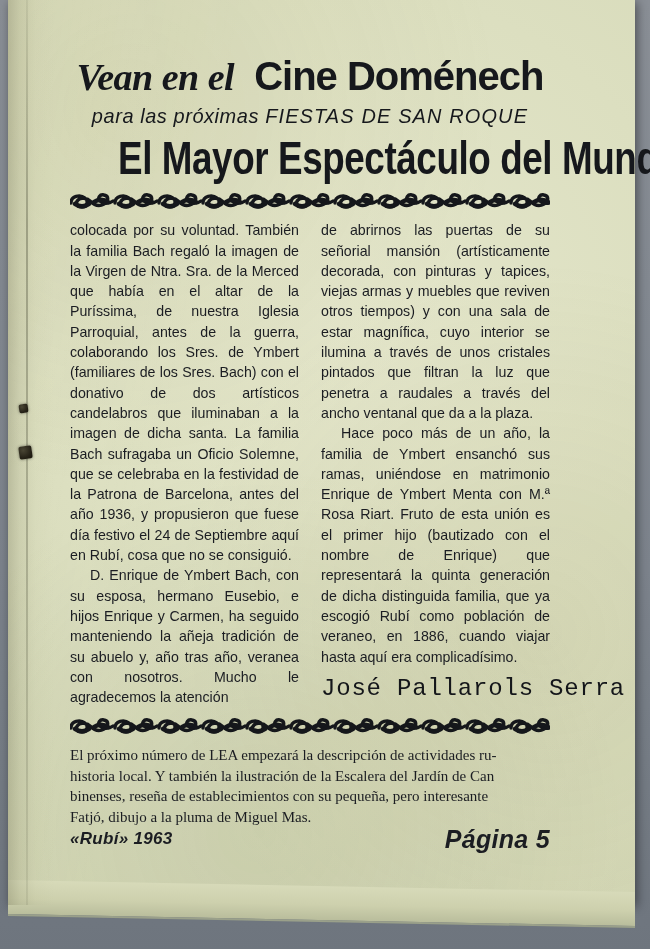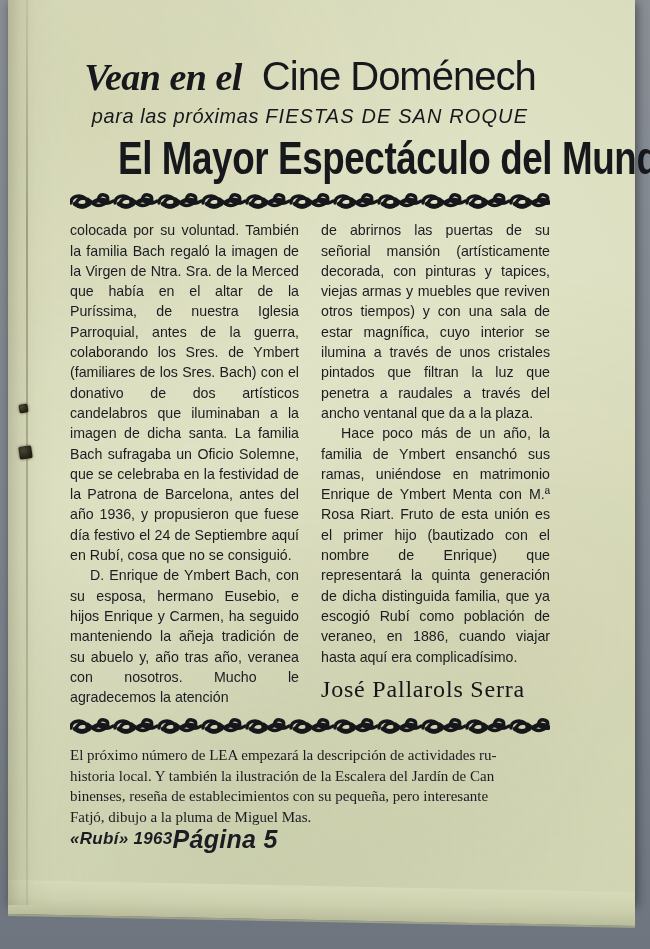--- a/index.html
+++ b/index.html
@@ -120,21 +120,21 @@
     line-height: 1.0;
     letter-spacing: -.5px;
     white-space: nowrap;
   }
   .line-vean .script {
     font-weight: 700;
   }
   .line-vean .cine {
     font-family: "Liberation Sans", sans-serif;
     font-style: normal;
-    font-weight: 400;
+    font-weight: 700;
     font-size: 40px;
     letter-spacing: -1px;
     margin-left: 20px;
   }
 
   .line-para {
     margin-top: 8px;
     font-family: "Liberation Sans", sans-serif;
     font-style: italic;
     font-size: 21px;
@@ -177,21 +177,21 @@
     font-size: 14.2px;
     line-height: 20.3px;
     color: #1b1d22;
     text-align: justify;
   }
   .col p { margin: 0; }
   .col p.indent { text-indent: 20px; }
 
   .signature {
     margin-top: 12px;
-    font-family: Liberation Serif, serif;
+    font-family: Liberation Mono, monospace;
     font-size: 24px;
     letter-spacing: .8px;
     color: #14161a;
     text-align: left;
     white-space: nowrap;
   }
 
   
   .footer {
     margin-top: 1px;
@@ -201,20 +201,21 @@
     color: #1b1d22;
   }
   .footer .f-line { display: block; white-space: nowrap; }
   .footer .f-line.just {
     display: flex;
     justify-content: flex-start;
   }
   .footer-bottom {
     margin-top: 2px;
     display: flex;
+    justify-content: space-between;
     align-items: flex-end;
   }
   .rubi {
     font-family: "Liberation Sans", sans-serif;
     font-style: italic;
     font-weight: bold;
     font-size: 17px;
     letter-spacing: .3px;
   }
   .pagina {

